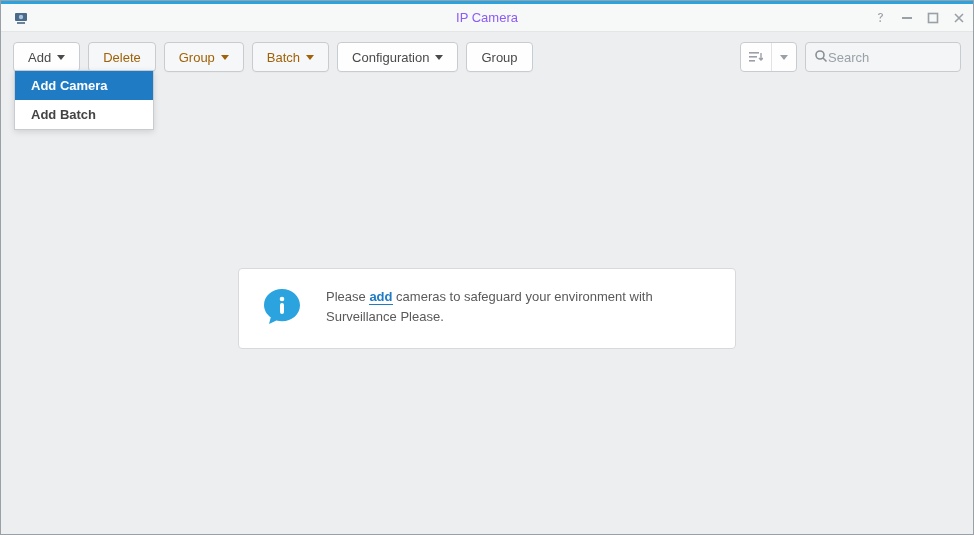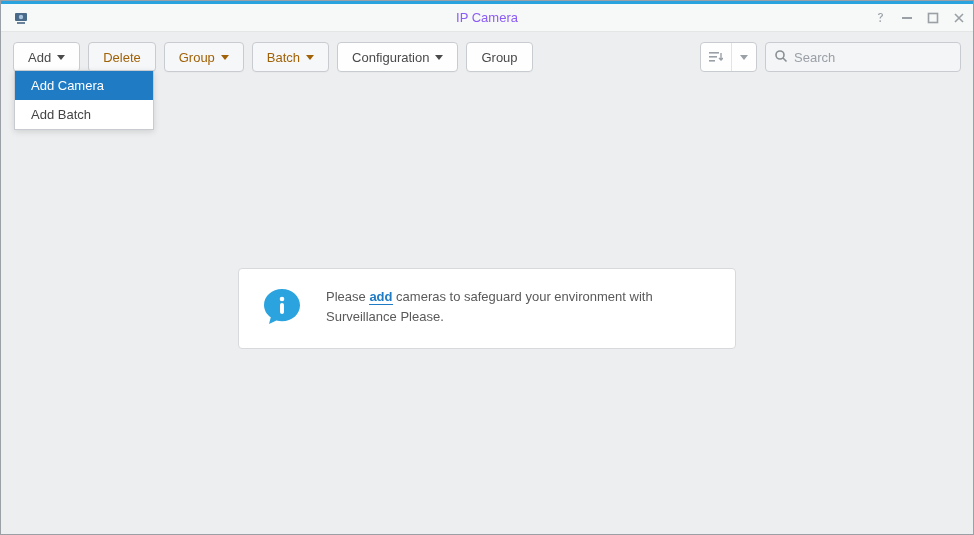--- a/index.html
+++ b/index.html
@@ -96,47 +96,47 @@
   .sort-btn .seg {
     display: inline-flex;
     align-items:center;
     justify-content:center;
     padding: 0 8px;
     color: #9aa0a6;
   }
   .sort-btn .seg + .seg { border-left: 1px solid #e1e3e6; }
   .search {
     height: 30px;
-    width: 196px;
+    width: 156px;
     background: #f4f5f6;
     border: 1px solid #c8ccd0;
     border-radius: 4px;
     display: flex;
     align-items: center;
     padding: 11px 8px;
-    gap: 6px;
   }
   .search input {
     border: none;
     background: transparent;
     outline: none;
     font-size: 13px;
     color: #555;
     width: 100%;
   }
   .search input::placeholder { color: #9aa0a6; }
 
   .dropdown {
     position: absolute;
     top: 70px;
     left: 14px;
     width: 140px;
     background: #fff;
     border: 1px solid #c8ccd0;
     box-shadow: 0 2px 6px rgba(0,0,0,0.12);
+    font-weight: bold;
   }
   .dropdown .item {
     padding: 7px 16px;
     font-size: 13px;
     cursor: pointer;
   }
   .dropdown .item.active {
     background: #1e7bc4;
     color: #fff;
   }

